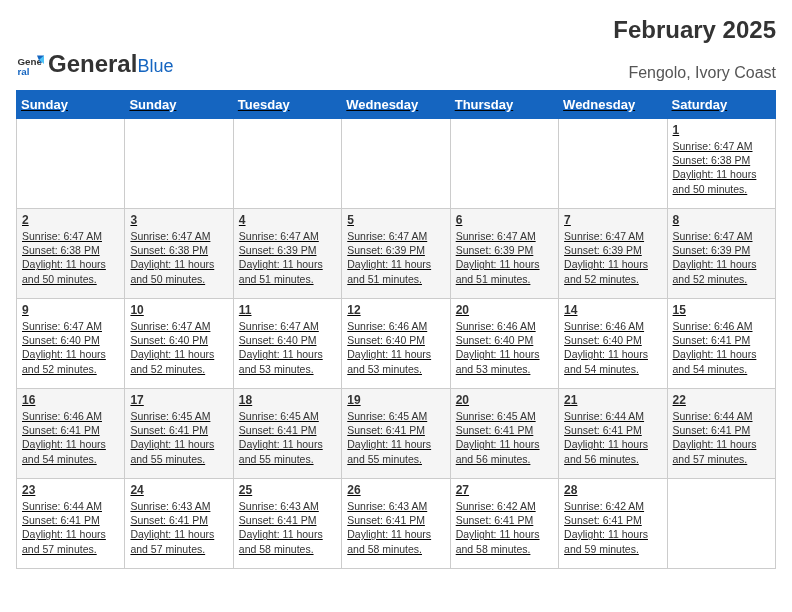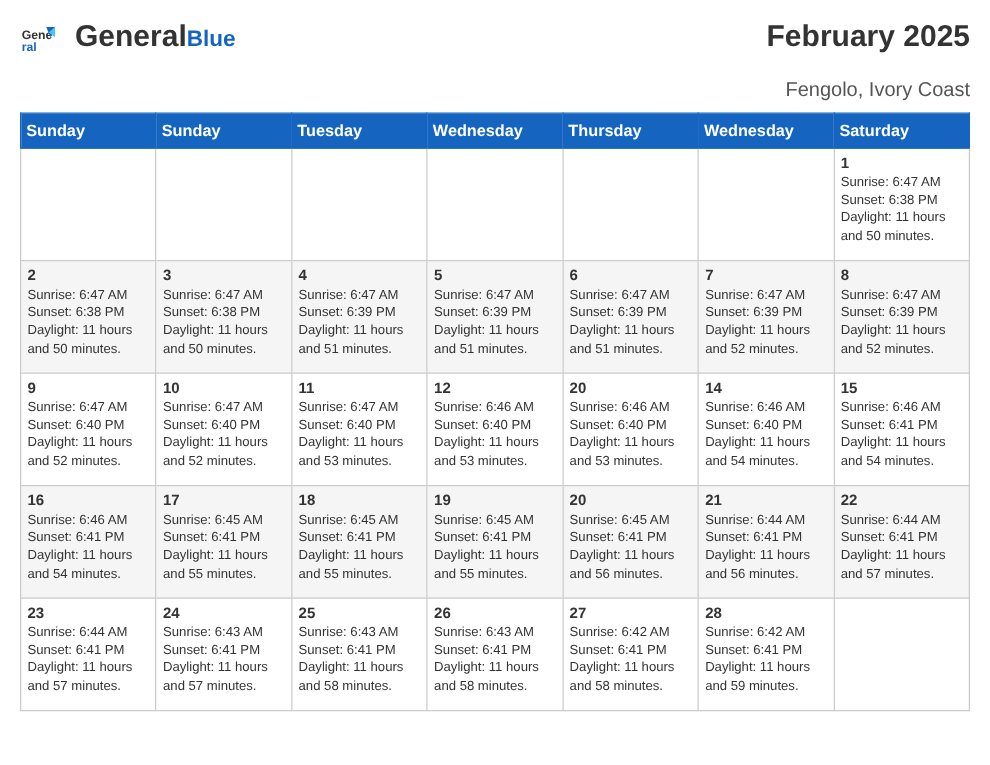--- a/index.html
+++ b/index.html
@@ -12,30 +12,31 @@
     }
     .header-area {
       display: flex;
       justify-content: space-between;
       align-items: flex-start;
       margin-bottom: 8px;
     }
     .logo {
       display: flex;
       align-items: center;
-      gap: 16px;
+      gap: 4px;
+      margin-top: 34px;
     }
     .logo-text-general {
       font-size: 24px;
       font-weight: bold;
       color: #333;
     }
     .logo-text-blue {
       font-size: 18px;
-      font-weight: bold;
+      font-weight: normal;
       color: #1565c0;
     }
     .logo-icon {
       width: 28px;
       height: 28px;
     }
     .title-area {
       text-align: right;
     }
     .month-title {
@@ -45,20 +46,21 @@
     }
     .location-title {
       font-size: 16px;
       color: #555;
       margin-top: 20px;
     }
     table {
       width: 100%;
       border-collapse: collapse;
       table-layout: fixed;
+      text-decoration: underline;
     }
     thead tr {
       background-color: #1565c0;
     }
     thead th {
       color: #fff;
       font-size: 13px;
       padding: 6px 4px;
       text-align: left;
       font-weight: bold;

